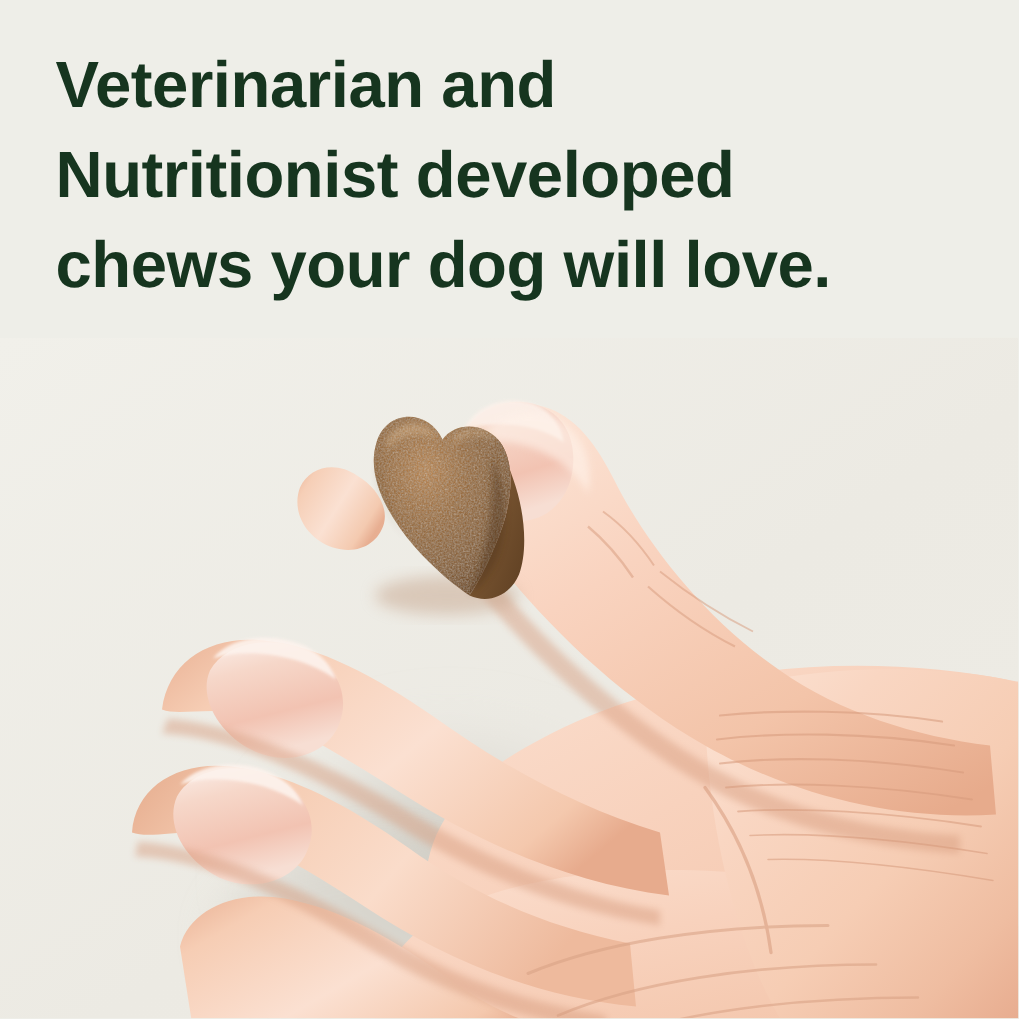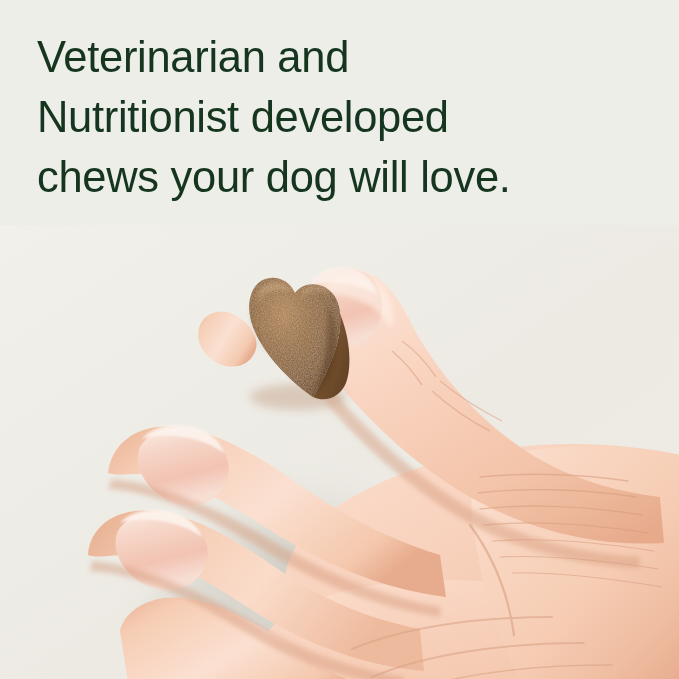--- a/index.html
+++ b/index.html
@@ -18,21 +18,21 @@
 
   
   #headline {
     position:absolute;
     left:37px; top:27px;
     width:600px;
     color:#16351f;
     font-size:43.5px;
     line-height:60px;
     letter-spacing:-0.3px;
-    font-weight:400;
+    font-weight:700;
     white-space:pre-line;
   }
 
   
   #photo {
     position:absolute;
     left:0; top:225px;
     width:679px; height:454px;
     overflow:hidden;
   }

